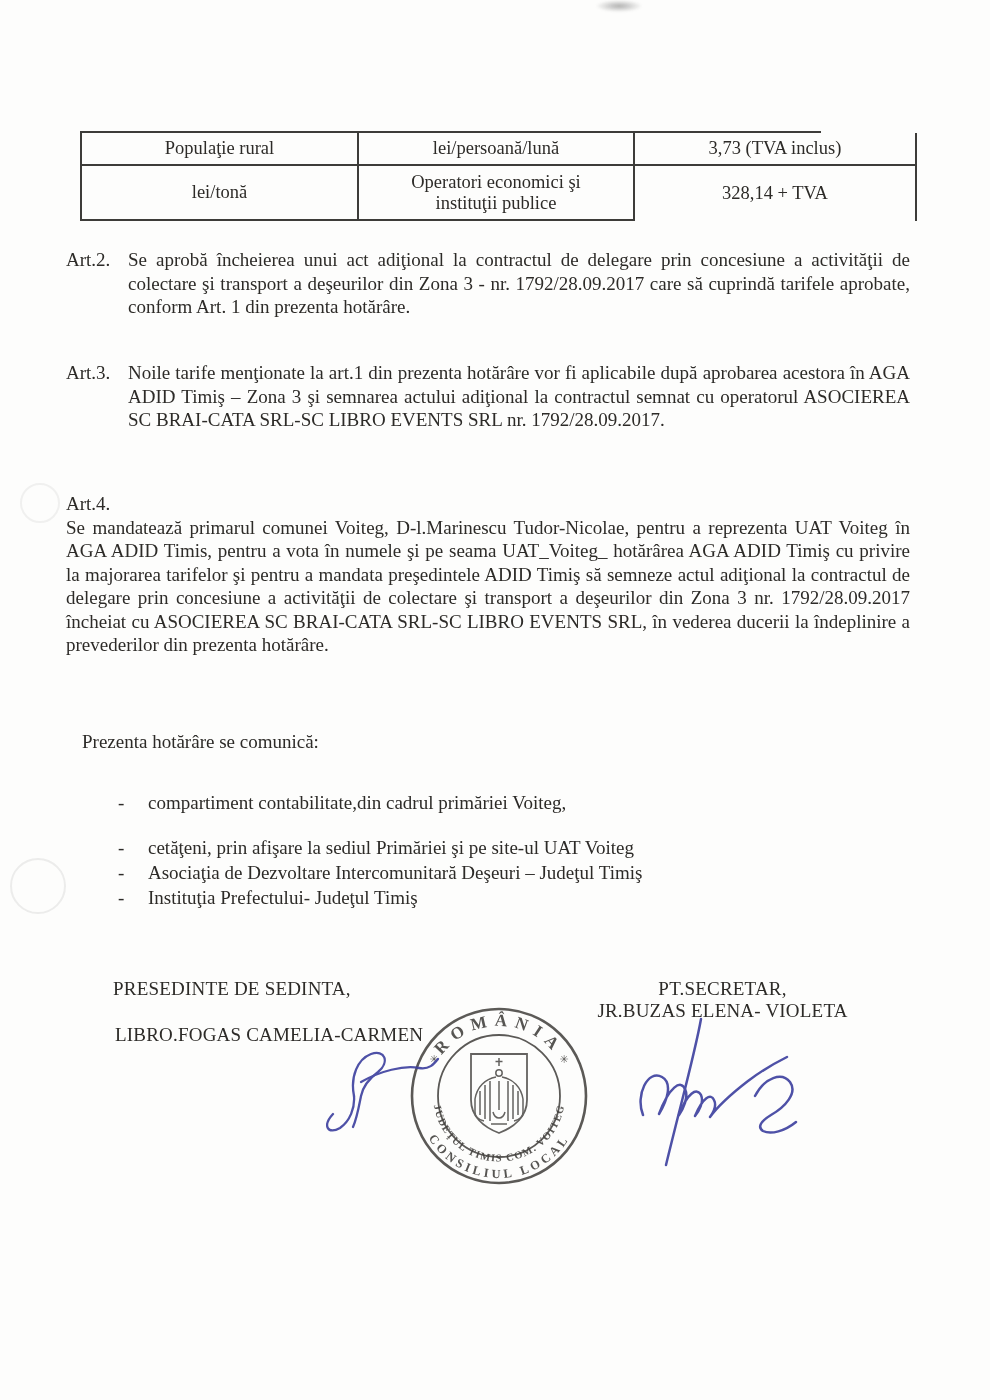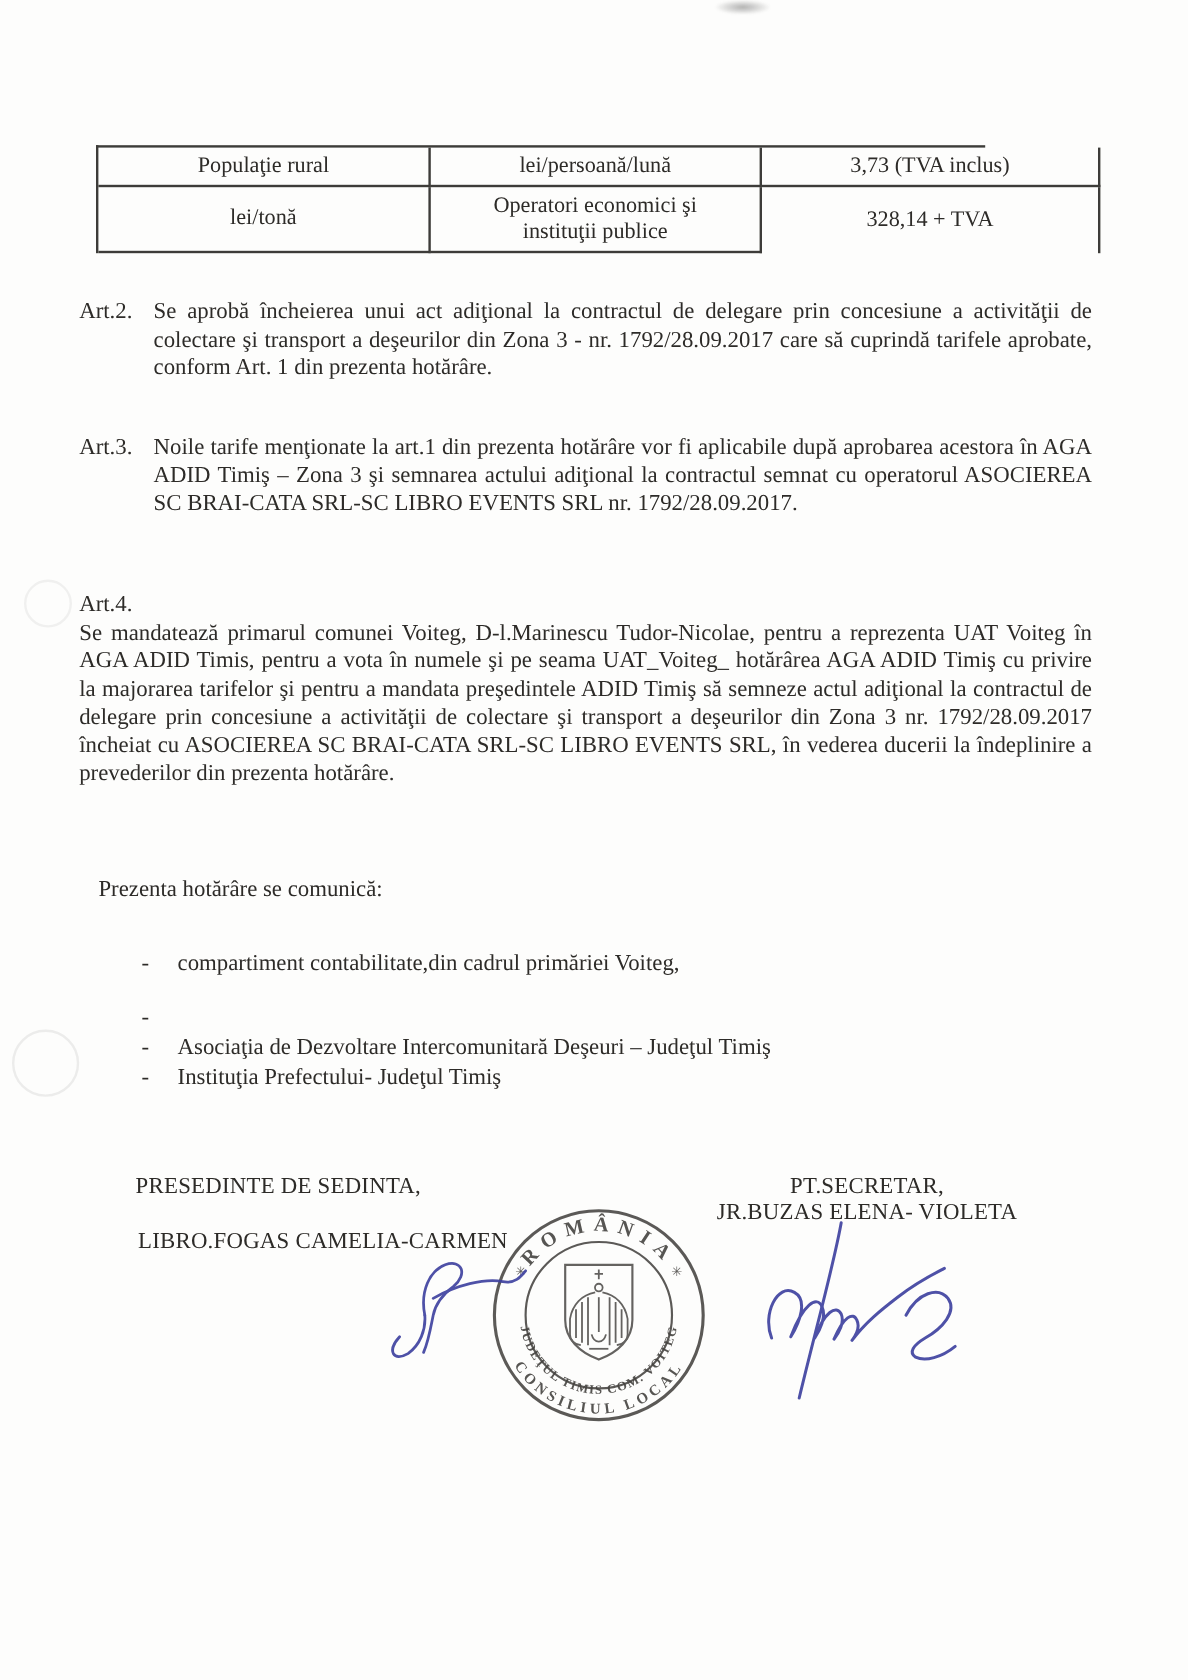--- a/index.html
+++ b/index.html
@@ -19,21 +19,21 @@
     filter:blur(1px);
   }
   .punch{
     position:absolute;border:2.5px solid rgba(70,70,65,.07);border-radius:50%;
   }
   .punch-1{left:20px;top:483px;width:36px;height:36px;}
   .punch-2{left:10px;top:858px;width:52px;height:52px;border-color:rgba(70,70,65,.09);}
 
   
   .tariff-table{
-    position:absolute;left:80px;top:121px;width:741px;
+    position:absolute;left:80px;top:131px;width:741px;
     display:grid;
     grid-template-columns:277px 276px 282px;
     grid-template-rows:33px 55px;
     border-top:2px solid #3d3c39;
     border-left:2px solid #3d3c39;
     box-sizing:border-box;
   }
   .cell{
     border-right:2px solid #3d3c39;
     display:flex;align-items:center;justify-content:center;
@@ -105,20 +105,21 @@
   </div>
 
   <div class="comm-intro">Prezenta hotărâre se comunică:</div>
   <div class="comm-list">
     <div class="comm-item gap-big">
       <span class="dash">-</span>
       <span>compartiment contabilitate,din cadrul primăriei Voiteg,</span>
     </div>
     <div class="comm-item gap-small">
       <span class="dash">-</span>
+      <span>cetăţeni, prin afişare la sediul Primăriei şi pe site-ul UAT Voiteg</span>
     </div>
     <div class="comm-item gap-small">
       <span class="dash">-</span>
       <span>Asociaţia de Dezvoltare Intercomunitară Deşeuri – Judeţul Timiş</span>
     </div>
     <div class="comm-item">
       <span class="dash">-</span>
       <span>Instituţia Prefectului- Judeţul Timiş</span>
     </div>
   </div>

